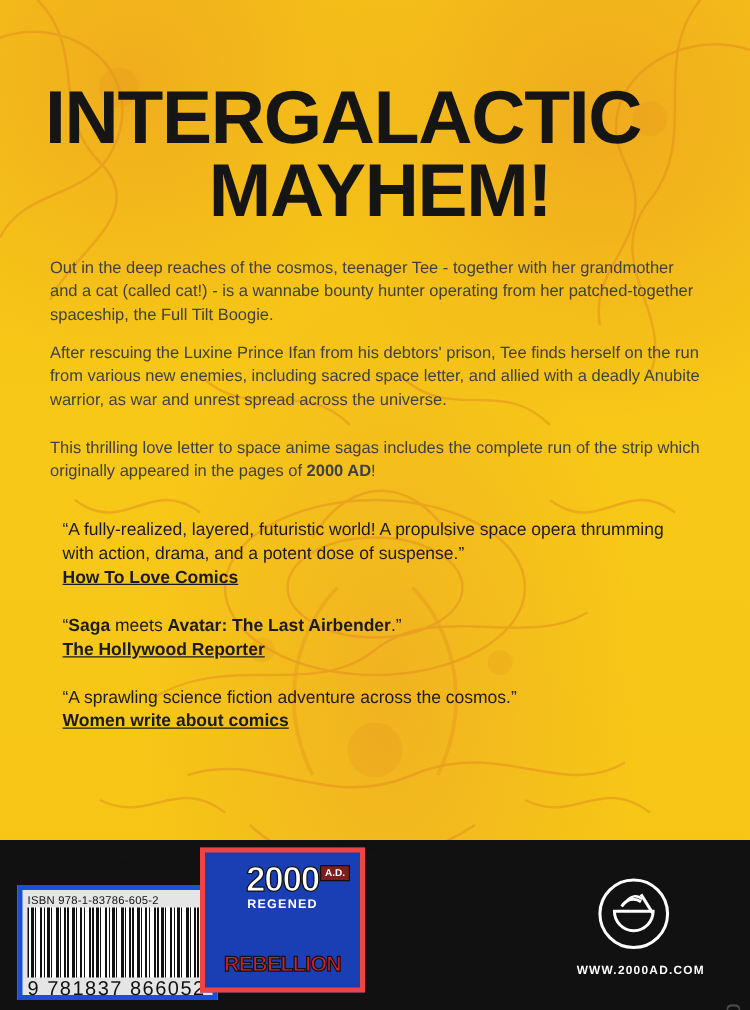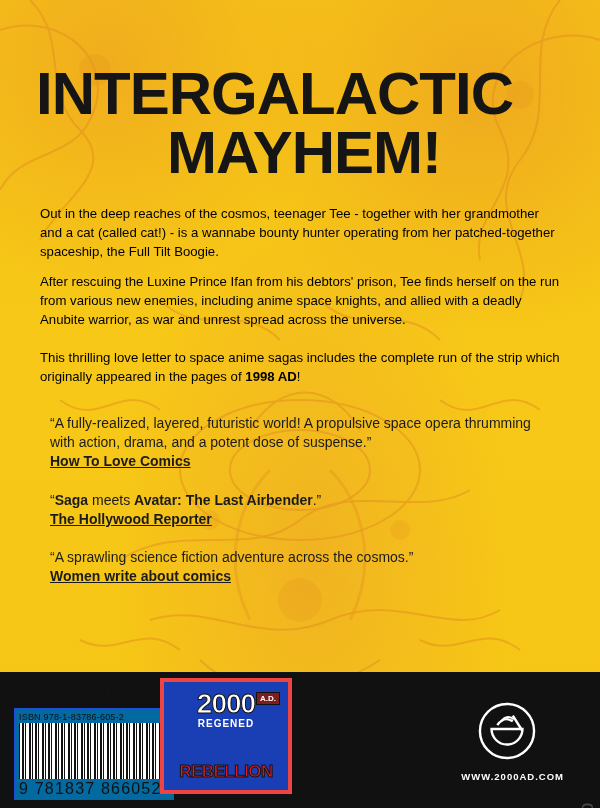--- a/index.html
+++ b/index.html
@@ -59,21 +59,21 @@
     display: block;
     font-size: 60px;
     text-align: center;
     margin-top: 4px;
   }
 
   .blurb {
     position: absolute;
     left: 40px;
     width: 520px;
-    color: #000000;
+    color: #404040;
     font-size: 13.2px;
     line-height: 1.45;
   }
   .blurb p {
     margin: 0 0 14px 0;
   }
   .p1 { top: 204px; }
   .p2 { top: 272px; }
   .p3 { top: 348px; }
   .p3 b { font-weight: bold; }
@@ -135,22 +135,22 @@
     text-align: center;
   }
 
   
   .barcode-box {
     position: absolute;
     left: 14px;
     bottom: 8px;
     width: 160px;
     height: 92px;
-    background: #0369a1;
-    border: 1px solid #1d4ed8;
+    background: #e5e5e5;
+    border: 4px solid #1d4ed8;
     padding: 3px 4px 2px 4px;
     box-sizing: border-box;
   }
   .isbn {
     font-size: 9px;
     color: #111;
     letter-spacing: 0.2px;
     margin-bottom: 1px;
   }
   .bars {
@@ -305,25 +305,25 @@
     <div class="headline">
       <span class="l1">INTERGALACTIC</span>
       <span class="l2">MAYHEM!</span>
     </div>
 
     <div class="blurb p1">
       <p>Out in the deep reaches of the cosmos, teenager Tee - together with her grandmother and a cat (called cat!) - is a wannabe bounty hunter operating from her patched-together spaceship, the Full Tilt Boogie.</p>
     </div>
 
     <div class="blurb p2">
-      <p>After rescuing the Luxine Prince Ifan from his debtors' prison, Tee finds herself on the run from various new enemies, including anime space knights, and allied with a deadly Anubite warrior, as war and unrest spread across the universe.</p>
+      <p>After rescuing the Luxine Prince Ifan from his debtors' prison, Tee finds herself on the run from various new enemies, including sacred space letter, and allied with a deadly Anubite warrior, as war and unrest spread across the universe.</p>
     </div>
 
     <div class="blurb p3">
-      <p><span>This thrilling love letter to space anime sagas includes the complete run of the strip which originally appeared in the pages of </span><b>1998 AD</b><span>!</span></p>
+      <p><span>This thrilling love letter to space anime sagas includes the complete run of the strip which originally appeared in the pages of </span><b>2000 AD</b><span>!</span></p>
     </div>
 
     <div class="quotes">
 
       <div class="quote">
         <span class="text">“A fully-realized, layered, futuristic world! A propulsive space opera thrumming with action, drama, and a potent dose of suspense.”</span>
         <span class="source">How To Love Comics</span>
       </div>
 
       <div class="quote">

